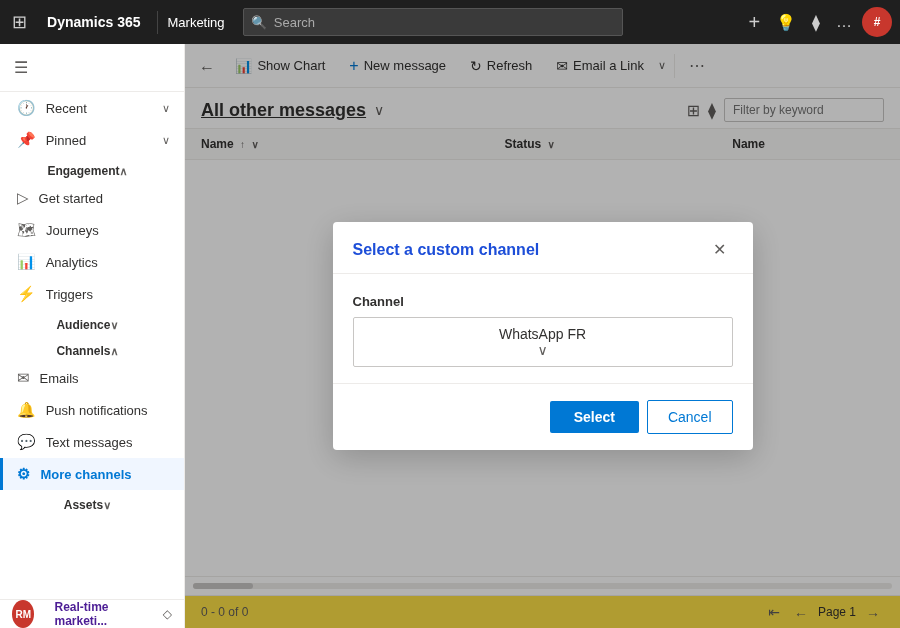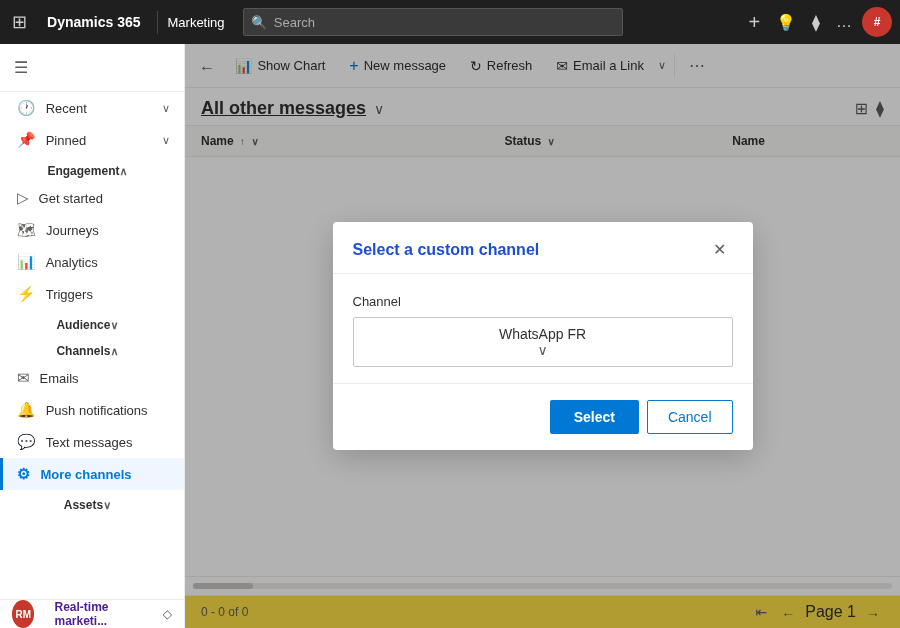--- a/index.html
+++ b/index.html
@@ -266,21 +266,21 @@
       align-items: center;
       gap: 6px;
     }
     .page-nav-btn {
       font-size: 14px;
       color: #605e5c;
       cursor: pointer;
       padding: 2px 4px;
     }
     .page-num {
-      font-size: 16px;
+      font-size: 12px;
       color: #323130;
     }
     .footer-avatar {
       width: 28px; height: 28px;
       background: #c8372d;
       border-radius: 50%;
       display: flex; align-items: center; justify-content: center;
       color: #fff; font-size: 10px; font-weight: 600;
     }
     .footer-title {
@@ -326,41 +326,42 @@
       font-size: 16px;
       color: #605e5c;
       cursor: pointer;
       padding: 2px 6px;
     }
     .modal-body {
       padding: 20px 20px 16px 20px;
     }
     .modal-label {
       font-size: 13px;
-      font-weight: 400;
+      font-weight: 700;
       color: #323130;
       margin-bottom: 8px;
     }
     .modal-select {
       width: 100%;
       border: 1px solid #c8c6c4;
       border-radius: 2px;
       padding: 8px 12px;
       font-size: 14px;
       color: #323130;
       background: #fff;
       display: flex;
       align-items: center;
       justify-content: space-between;
       cursor: pointer;
       flex-direction: column;
     }
     .modal-select-arrow { font-size: 14px; color: #605e5c; }
     .modal-footer {
       display: flex;
+      align-items: center;
       justify-content: flex-end;
       gap: 8px;
       padding: 16px 20px;
       border-top: 1px solid #edebe9;
     }
     .btn-primary {
       background: #0078d4;
       color: #fff;
       border: none;
       padding: 8px 24px;
@@ -501,20 +502,21 @@
       <span class="cmd-separator"></span>
       <span class="cmd-more">⋯</span>
     </div>
 
     <div class="page-header">
       <span class="page-title">All other messages</span>
       <span class="page-title-chevron">∨</span>
       <div class="page-header-actions">
         <span class="filter-icon">⊞</span>
         <span class="filter-icon">⧫</span>
+        <input class="filter-input" type="text" placeholder="Filter by keyword" style="">
       </div>
     </div>
 
     <div class="table-header">
       <div class="table-col table-col-name">
         <span>Name</span>
         <span class="table-sort">↑</span>
         <span class="table-sort">∨</span>
       </div>
       <div class="table-col table-col-status">

